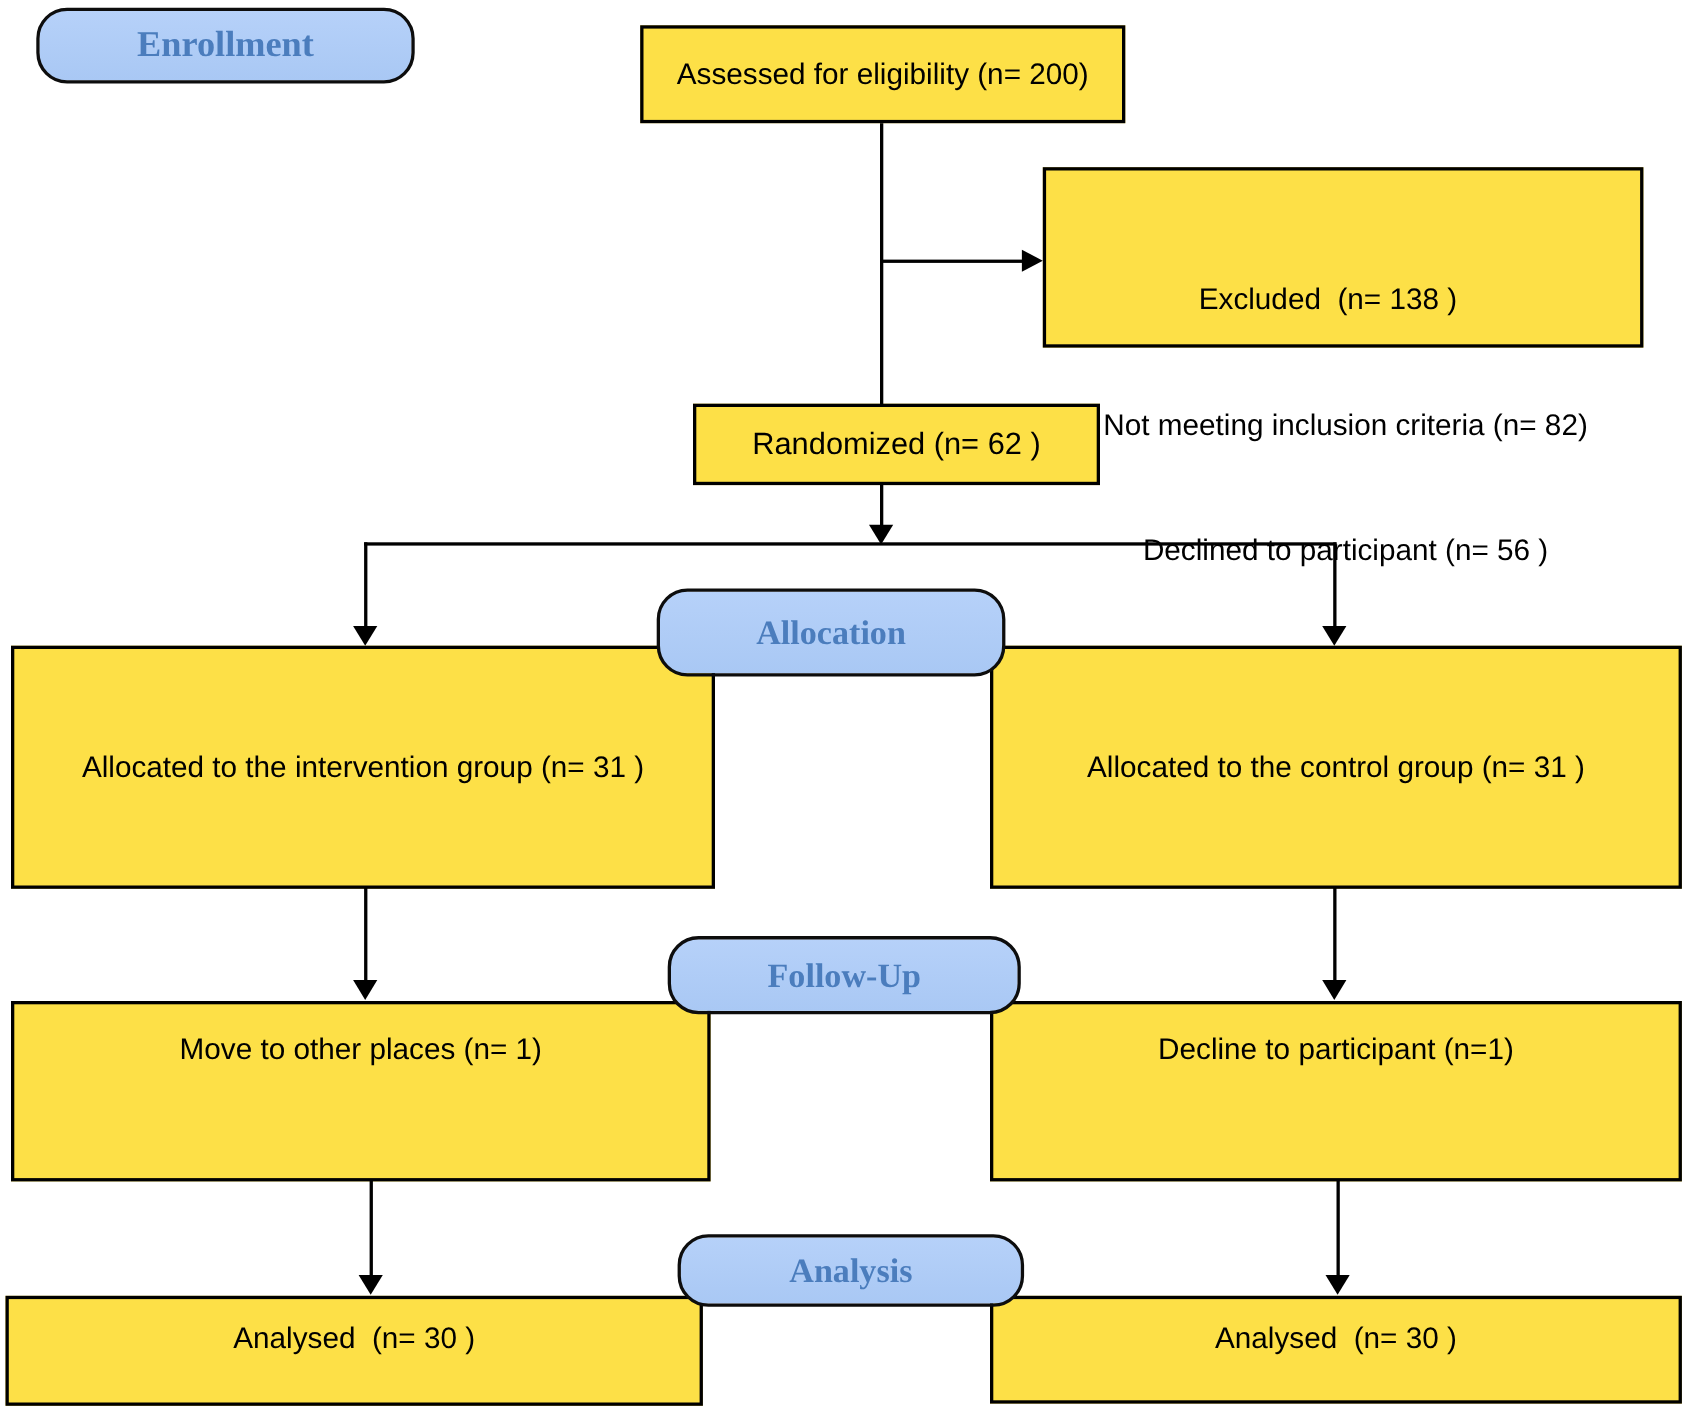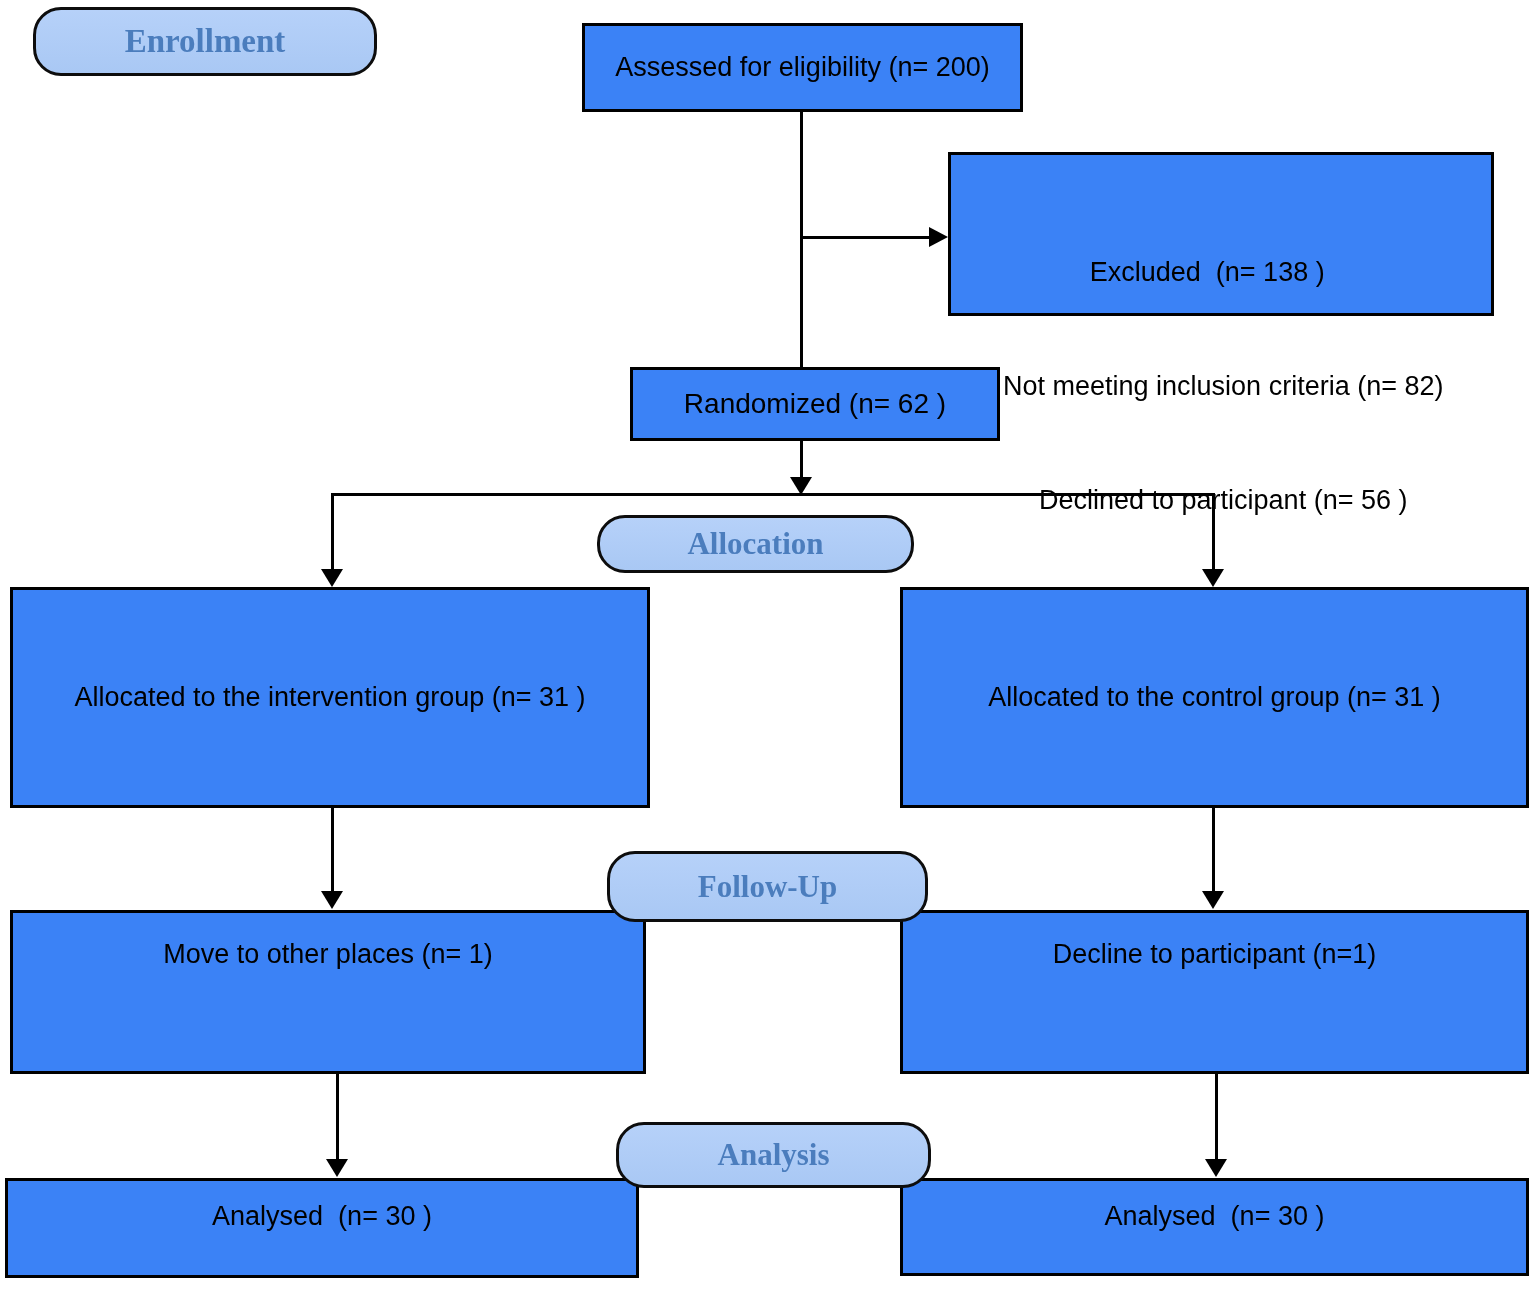--- a/index.html
+++ b/index.html
@@ -14,21 +14,21 @@
     position: relative;
     width: 1535px;
     height: 1289px;
     background: #ffffff;
     font-family: "Liberation Sans", sans-serif;
     color: #000;
     overflow: hidden;
   }
   .box {
     position: absolute;
-    background: #3b82f6;
+    background: #fde047;
     border: 3px solid var(--box-border);
     box-sizing: border-box;
     z-index: 1;
     display: flex;
     align-items: center;
     justify-content: center;
     text-align: center;
     font-size: 27px;
     line-height: 1.3;
     white-space: pre-wrap;
@@ -86,21 +86,21 @@
   #box-excluded   { left: 948px; top: 152px;  width: 546px; height: 164px; padding: 22px 10px 0 20px; }
   #box-randomized { left: 630px; top: 367px;  width: 370px; height: 74px; font-size: 28px; }
   #box-alloc-left  { left: 10px;  top: 587px; width: 640px; height: 221px; }
   #box-alloc-right { left: 900px; top: 587px; width: 629px; height: 221px; }
   #box-fu-left  { left: 10px;  top: 910px; width: 636px; height: 164px; padding-top: 24px; }
   #box-fu-right { left: 900px; top: 910px; width: 629px; height: 164px; padding-top: 24px; }
   #box-an-left  { left: 5px;   top: 1178px; width: 634px; height: 100px; padding-top: 18px; }
   #box-an-right { left: 900px; top: 1178px; width: 629px; height: 98px;  padding-top: 18px; }
   
   #pill-enrollment { left: 33px;  top: 7px;    width: 344px; height: 69px; font-size: 33px; }
-  #pill-allocation { left: 597px; top: 515px;  width: 317px; height: 58px; }
+  #pill-allocation { left: 597px; top: 535px;  width: 317px; height: 80px; }
   #pill-followup   { left: 607px; top: 851px;  width: 321px; height: 71px; }
   #pill-analysis   { left: 616px; top: 1122px; width: 315px; height: 66px; }
   
   #l-assessed-down   { left: 800px; top: 112px; height: 256px; }
   #l-excluded-h      { left: 800px; top: 236px; width: 130px; }
   #a-excluded        { left: 929px; top: 227px; }
   #l-randomized-down { left: 800px; top: 440px; height: 40px; }
   #a-randomized      { left: 790px; top: 477px; }
   #l-branch          { left: 331px; top: 493px; width: 884px; }
   #l-branch-left     { left: 331px; top: 493px; height: 78px; }

